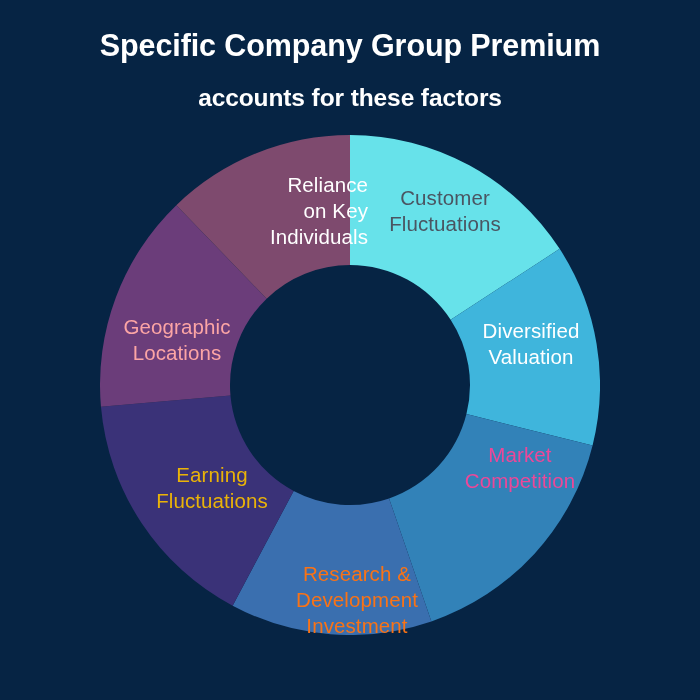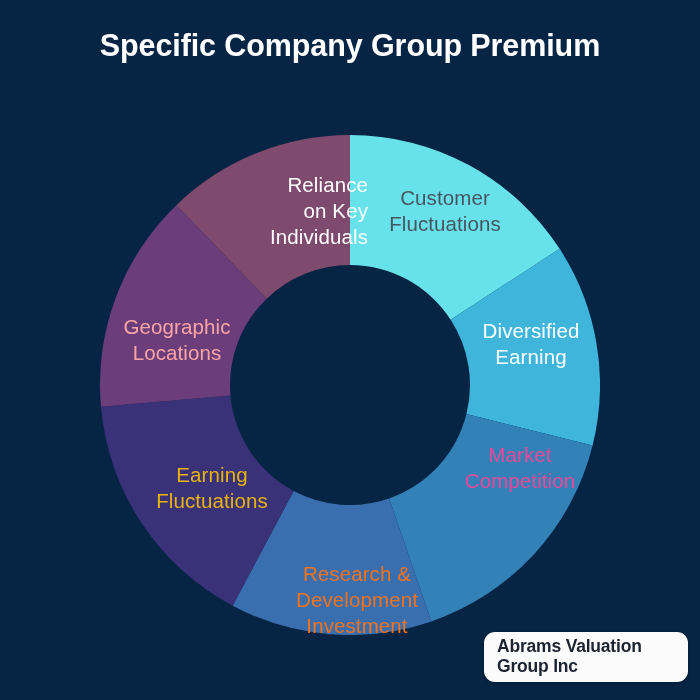--- a/index.html
+++ b/index.html
@@ -103,50 +103,47 @@
     white-space: pre-line;
   }
 </style>
 </head>
 <body>
 
 <div id="stage">
 
   <div class="heading">
     <span class="title-line1">Specific Company Group Premium</span>
+    <span class="title-line2">accounts for these factors</span>
   </div>
 
   <div class="chart-wrap">
     <svg class="donut-svg" id="donut-svg" viewBox="0 0 500 500">
         <path d="M 250.00000000000003 0 A 250 250 0 0 1 459.667641986356 113.84024124624324 L 350.6404681534509 184.64331579819674 A 120 120 0 0 0 250 130 Z" fill="#67e2ea" class="seg-path"></path>
         <path d="M 459.667641986356 113.84024124624324 A 250 250 0 0 1 492.5739315689991 310.48047389991694 L 366.4354871531196 279.03062747196014 A 120 120 0 0 0 350.6404681534509 184.64331579819674 Z" fill="#3fb5dc" class="seg-path"></path>
         <path d="M 492.5739315689991 310.48047389991694 A 250 250 0 0 1 331.39203861428916 486.37964389982915 L 289.0681785348588 363.462229071918 A 120 120 0 0 0 366.4354871531196 279.03062747196014 Z" fill="#3282b8" class="seg-path"></path>
         <path d="M 331.39203861428916 486.37964389982915 A 250 250 0 0 1 132.6321093035274 470.7368982147318 L 193.66341246569314 355.95371114307125 A 120 120 0 0 0 289.0681785348588 363.462229071918 Z" fill="#3a6faf" class="seg-path"></path>
         <path d="M 132.6321093035274 470.7368982147318 A 250 250 0 0 1 0.9513254770636195 271.78893568691467 L 130.45663622899053 260.45868912971906 A 120 120 0 0 0 193.66341246569314 355.95371114307125 Z" fill="#3a3278" class="seg-path"></path>
         <path d="M 0.9513254770636195 271.78893568691467 A 250 250 0 0 1 76.33540738525059 70.16504991533728 L 166.6409955449203 163.67922395936188 A 120 120 0 0 0 130.45663622899053 260.45868912971906 Z" fill="#6b3d7a" class="seg-path"></path>
         <path d="M 76.33540738525059 70.16504991533728 A 250 250 0 0 1 249.99999999999994 0 L 249.99999999999997 130 A 120 120 0 0 0 166.6409955449203 163.67922395936188 Z" fill="#7e4a6e" class="seg-path"></path>
       </svg>
     <div id="seg-labels">
         <div class="seg-label" style="left: 255px; top: 50px; width: 180px; color: rgb(74, 85, 98);">Customer
 Fluctuations</div>
         <div class="seg-label" style="left: 346px; top: 183px; width: 170px; color: rgb(255, 255, 255);">Diversified
-Earning</div>
+Valuation</div>
         <div class="seg-label" style="left: 332px; top: 307px; width: 176px; color: #ec4899;">Market
 Competition</div>
         <div class="seg-label" style="left: 167px; top: 386px; width: 180px; color: #f97316; margin-top: 40px;">Research &amp;
 Development
 Investment</div>
         <div class="seg-label" style="left: 22px; top: 327px; width: 180px; color: #eab308;">Earning
 Fluctuations</div>
         <div class="seg-label" style="left: -14px; top: 179px; width: 182px; color: #fca5a5;">Geographic
 Locations</div>
         <div class="seg-label" style="left: 100px; top: 37px; width: 168px; color: rgb(255, 255, 255); text-align: right;">Reliance
 on Key
 Individuals</div>
       </div>
   </div>
 
-  <div class="logo-badge">
-    <span class="logo-text">Abrams Valuation
-Group Inc</span>
-  </div>
 
 </div>
 
 </body></html>

